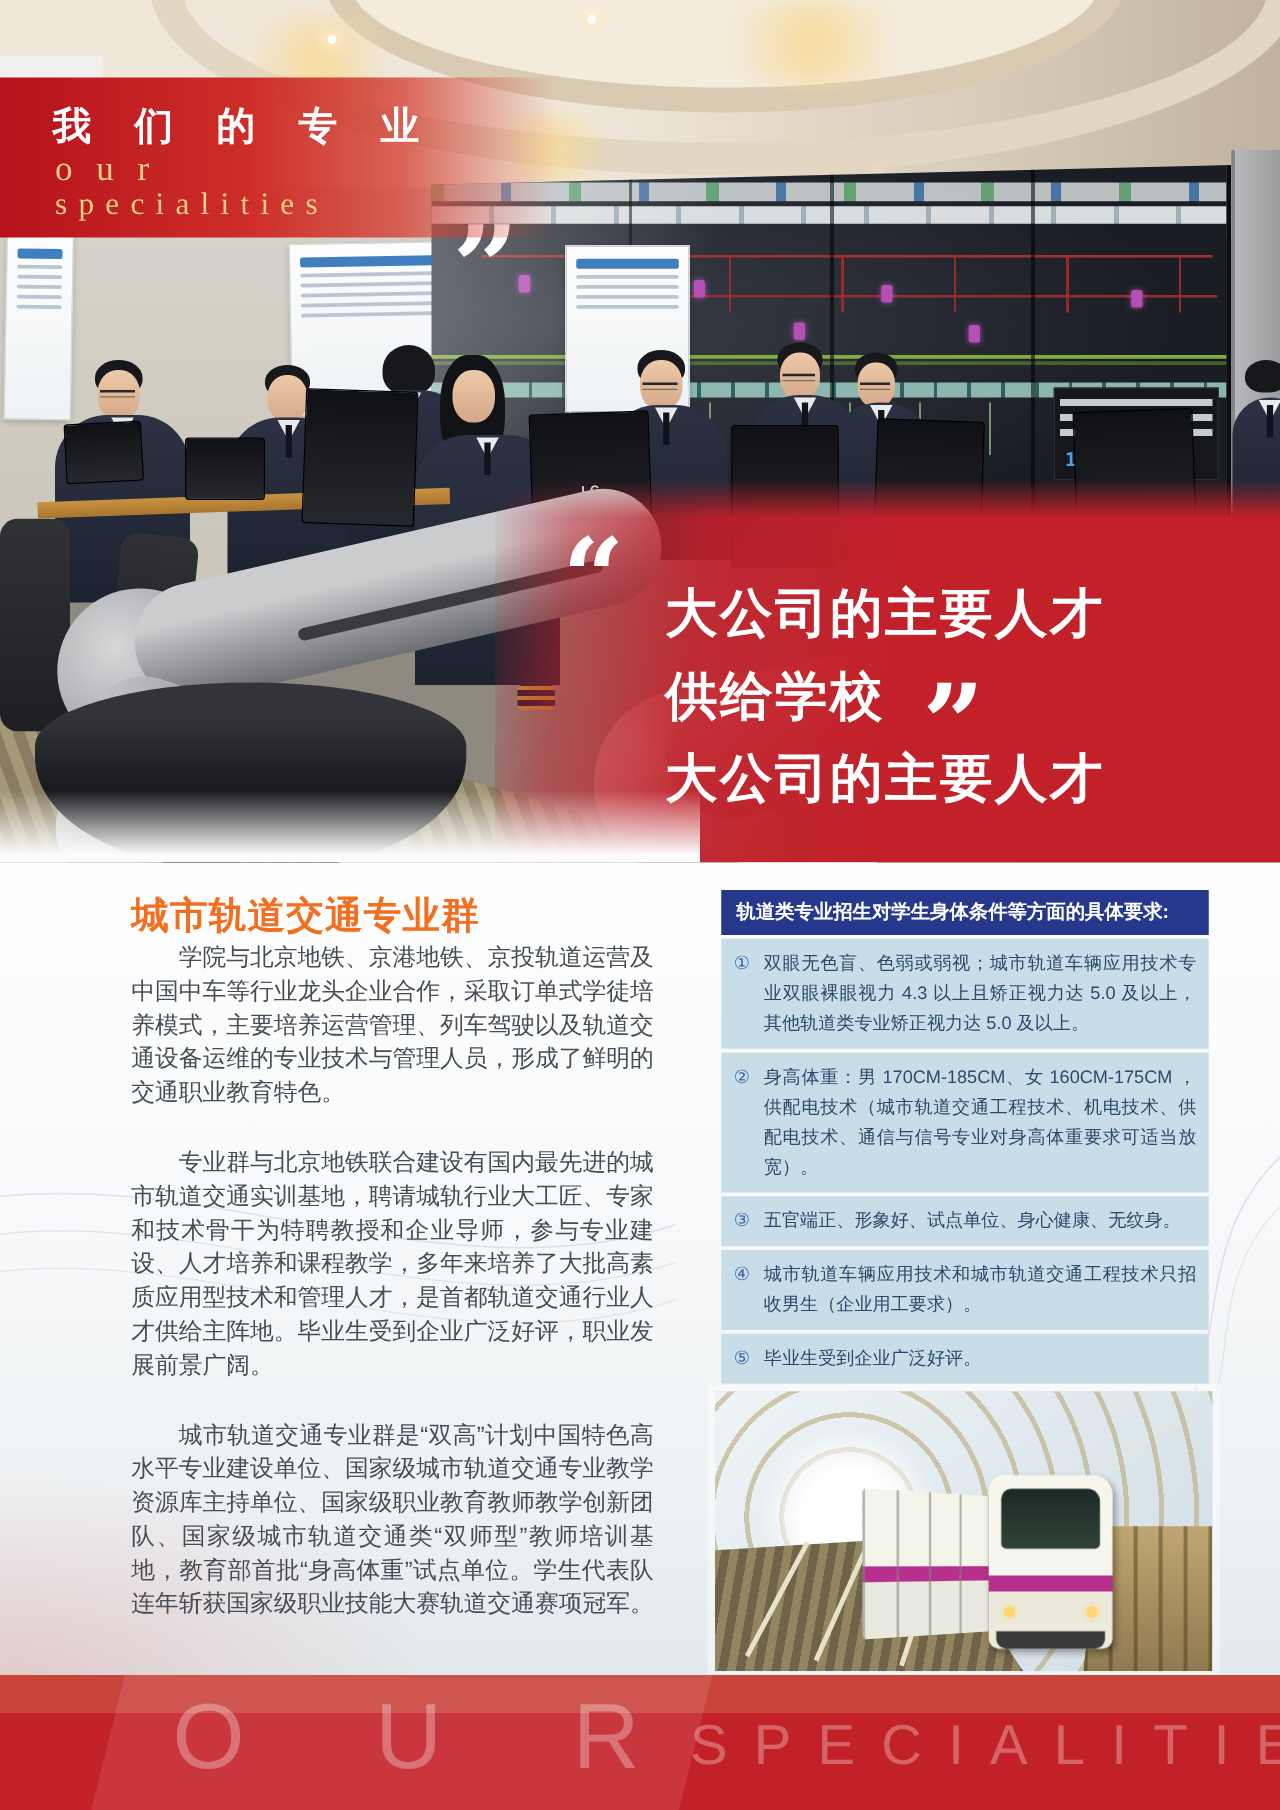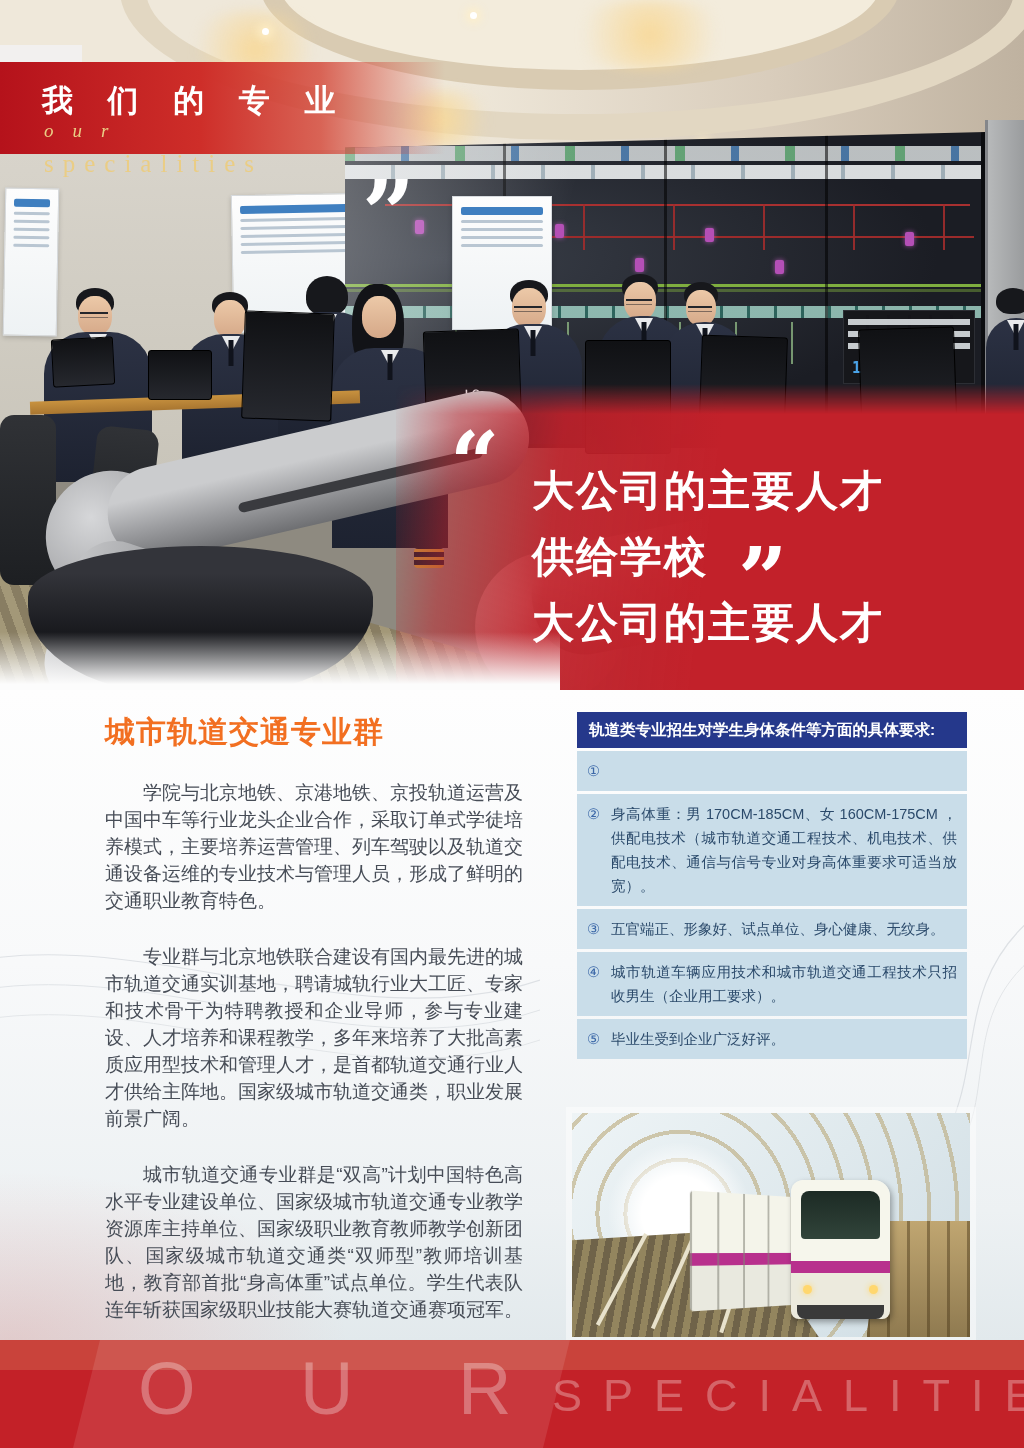--- a/index.html
+++ b/index.html
@@ -86,45 +86,45 @@
   .drum { position:absolute; left:28px; top:546px; width:345px; height:150px; z-index:8;
     background:linear-gradient(180deg,#33343a 0 18%,#17181c 60%); border-radius:50% 50% 46% 46% / 34% 34% 60% 60%; }
 
   .red-overlay { position:absolute; left:396px; top:384px; right:0; bottom:0; z-index:9;
     background:linear-gradient(97deg, rgba(194,33,42,0) 0%, rgba(194,33,42,.5) 10%, rgba(194,33,42,.9) 26%, #c2212a 50%);
     -webkit-mask-image:linear-gradient(to bottom, transparent 0, #000 30px);
             mask-image:linear-gradient(to bottom, transparent 0, #000 30px); }
   .photo-fade { position:absolute; left:0; bottom:0; width:560px; height:58px; z-index:10;
     background:linear-gradient(to bottom, rgba(253,253,253,0), #fcfcfc 90%); }
 
-  .banner { position:absolute; left:0; top:62px; width:445px; height:92px; z-index:12;
+  .banner { position:absolute; left:0; top:62px; width:445px; height:128px; z-index:12;
     background:linear-gradient(to right, #b5121b 0%, #ce2e29 45%, rgba(210,62,48,.78) 72%, rgba(210,62,48,0) 100%);text-align:center; }
   .banner-title { position:absolute; left:42px; top:18px; font-size:31px; font-weight:bold;
     color:#fff; letter-spacing:13px; }
   .banner-sub1 { position:absolute; left:44px; top:58px; font-family:"Liberation Serif", serif;
-    font-size:19px; color:#eacd85; letter-spacing:19px;font-style:italic; }
+    font-size:28px; color:#eacd85; letter-spacing:19px; }
   .banner-sub2 { position:absolute; left:44px; top:88px; font-family:"Liberation Serif", serif;
     font-size:25px; color:#eacd85; letter-spacing:9px; }
 
   .quote-open { position:absolute; left:450px; top:420px; z-index:11; font-family:"DejaVu Serif", serif;
     font-weight:bold; font-size:86px; color:#fff; line-height:1; }
   .quote-text { position:absolute; left:532px; top:458px; z-index:11; width:420px;
     font-size:42px; font-weight:bold; color:#fff; line-height:66px; letter-spacing:2px; }
   .quote-close { font-family:"DejaVu Serif", serif; font-size:86px; font-weight:bold;
     vertical-align:-38px; margin-left:30px; line-height:0; }
 
   
   .content { position:absolute; left:0; top:690px; width:1024px; height:650px;
     background:linear-gradient(180deg,#fefefe 0%,#f8f9fa 42%,#edf1f3 80%,#e2e9ec 100%); }
   .pink-glow { position:absolute; left:0; bottom:0; width:560px; height:300px;
     background:radial-gradient(ellipse 480px 240px at 2% 100%, rgba(222,126,120,.28), rgba(222,126,120,0) 70%); }
   .waves { position:absolute; pointer-events:none; opacity:.55; }
 
   .col-left { position:absolute; left:105px; top:22px; width:418px; }
-  .heading { font-size:30px; font-weight:bold; color:#f26f21; letter-spacing:1px; margin-bottom:26px; }
+  .heading { font-size:30px; font-weight:bold; color:#f26f21; letter-spacing:1px; }
   .col-left p { font-size:19px; line-height:27px; color:#474d57; text-align:justify;
     text-indent:2em; margin-bottom:29px; }
 
   .panel { position:absolute; left:577px; top:22px; width:390px; }
   .panel-header { background:#25388b; color:#fff; font-size:15.5px; font-weight:bold;
     padding:8px 12px; line-height:20px; }
   .req-item { margin-top:3px; background:#c9dde9; padding:8px 10px 8px 10px; display:flex;
     font-size:14.5px; line-height:24px; color:#2b4a6b; }
   .req-item .num { flex:0 0 24px; color:#3c68a8; }
   .req-item .txt { flex:1; text-align:justify; }
@@ -343,28 +343,29 @@
       <path d="M0,100 C180,70 380,180 560,120" fill="none" stroke="#d4d8dc" stroke-width="1"></path>
     </svg>
     <svg class="waves" style="left:880px;top:230px;" width="150" height="260" viewBox="0 0 150 260">
       <path d="M150,0 C60,80 120,180 30,260" fill="none" stroke="#c9ced4" stroke-width="1.2"></path>
       <path d="M150,40 C70,110 130,200 50,260" fill="none" stroke="#d2d6da" stroke-width="1"></path>
     </svg>
 
     <div class="col-left">
       <div class="heading">城市轨道交通专业群</div>
       <p>学院与北京地铁、京港地铁、京投轨道运营及中国中车等行业龙头企业合作，采取订单式学徒培养模式，主要培养运营管理、列车驾驶以及轨道交通设备运维的专业技术与管理人员，形成了鲜明的交通职业教育特色。</p>
-      <p>专业群与北京地铁联合建设有国内最先进的城市轨道交通实训基地，聘请城轨行业大工匠、专家和技术骨干为特聘教授和企业导师，参与专业建设、人才培养和课程教学，多年来培养了大批高素质应用型技术和管理人才，是首都轨道交通行业人才供给主阵地。国家级城市轨道交通类，职业发展前景广阔。</p>
+      <p>专业群与北京地铁联合建设有国内最先进的城市轨道交通实训基地，聘请城轨行业大工匠、专家和技术骨干为特聘教授和企业导师，参与专业建设、人才培养和课程教学，多年来培养了大批高素质应用型技术和管理人才，是首都轨道交通行业人才供给主阵地。毕业生受到企业广泛好评，职业发展前景广阔。</p>
       <p>城市轨道交通专业群是“双高”计划中国特色高水平专业建设单位、国家级城市轨道交通专业教学资源库主持单位、国家级职业教育教师教学创新团队、国家级城市轨道交通类“双师型”教师培训基地，教育部首批“身高体重”试点单位。学生代表队连年斩获国家级职业技能大赛轨道交通赛项冠军。</p>
     </div>
 
     <div class="panel">
       <div class="panel-header">轨道类专业招生对学生身体条件等方面的具体要求:</div>
       <div class="req-item">
         <span class="num">①</span>
+        <span class="txt">双眼无色盲、色弱或弱视；城市轨道车辆应用技术专业双眼裸眼视力 4.3 以上且矫正视力达 5.0 及以上，其他轨道类专业矫正视力达 5.0 及以上。</span>
       </div>
       <div class="req-item">
         <span class="num">②</span>
         <span class="txt">身高体重：男 170CM-185CM、女 160CM-175CM ，供配电技术（城市轨道交通工程技术、机电技术、供配电技术、通信与信号专业对身高体重要求可适当放宽）。</span>
       </div>
       <div class="req-item">
         <span class="num">③</span>
         <span class="txt">五官端正、形象好、试点单位、身心健康、无纹身。</span>
       </div>
       <div class="req-item">

